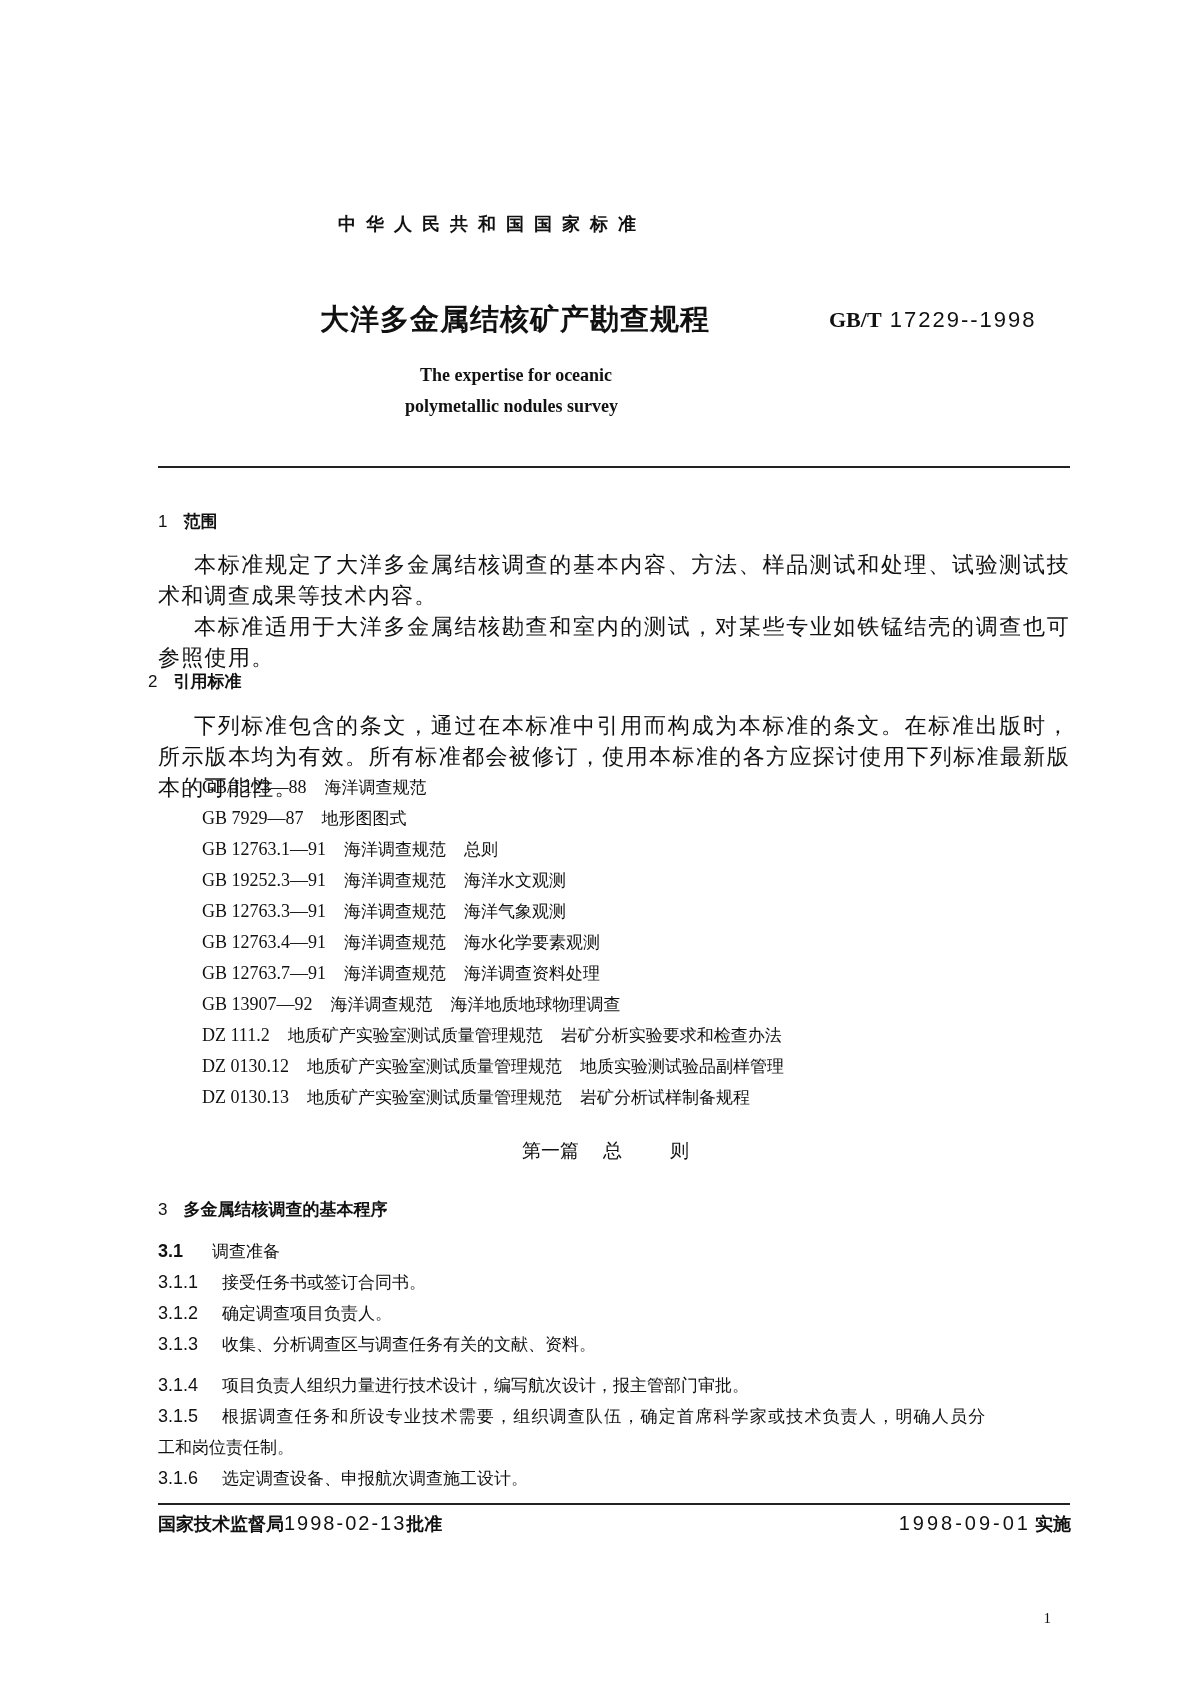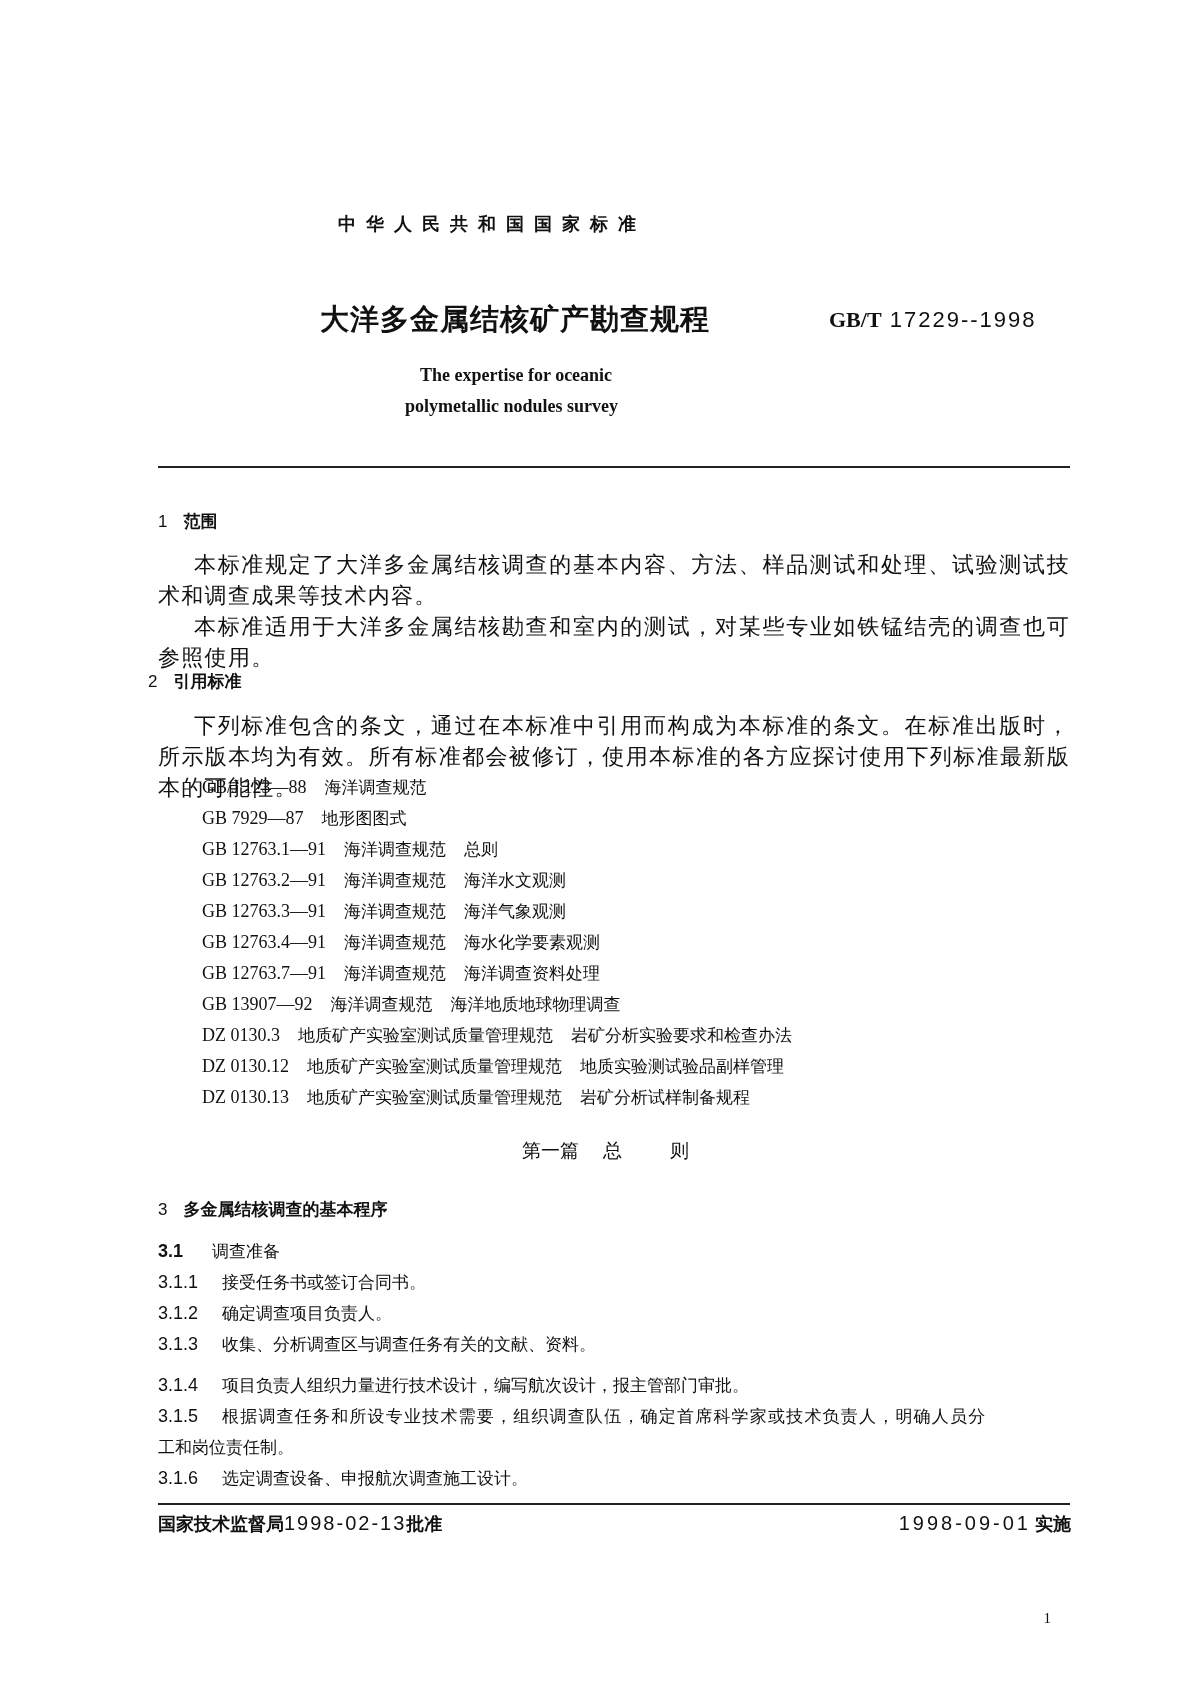--- a/index.html
+++ b/index.html
@@ -98,36 +98,36 @@
 <div class="ref" style="top:776px;">
   <span class="code">GB/J 123—88</span><span class="t1">海洋调查规范</span><span></span>
 </div>
 <div class="ref" style="top:807px;">
   <span class="code">GB 7929—87</span><span class="t1">地形图图式</span><span></span>
 </div>
 <div class="ref" style="top:838px;">
   <span class="code">GB 12763.1—91</span><span class="t1">海洋调查规范</span><span>总则</span>
 </div>
 <div class="ref" style="top:869px;">
-  <span class="code">GB 12763.2—91</span><span class="t1">海洋调查规范</span><span>海洋水文观测</span>
+  <span class="code">GB 19252.3—91</span><span class="t1">海洋调查规范</span><span>海洋水文观测</span>
 </div>
 <div class="ref" style="top:900px;">
   <span class="code">GB 12763.3—91</span><span class="t1">海洋调查规范</span><span>海洋气象观测</span>
 </div>
 <div class="ref" style="top:931px;">
   <span class="code">GB 12763.4—91</span><span class="t1">海洋调查规范</span><span>海水化学要素观测</span>
 </div>
 <div class="ref" style="top:962px;">
   <span class="code">GB 12763.7—91</span><span class="t1">海洋调查规范</span><span>海洋调查资料处理</span>
 </div>
 <div class="ref" style="top:993px;">
   <span class="code">GB 13907—92</span><span class="t1">海洋调查规范</span><span>海洋地质地球物理调查</span>
 </div>
 <div class="ref" style="top:1024px;">
-  <span class="code">DZ 0130.3</span><span class="t1">地质矿产实验室测试质量管理规范</span><span>岩矿分析实验要求和检查办法</span>
+  <span class="code">DZ 111.2</span><span class="t1">地质矿产实验室测试质量管理规范</span><span>岩矿分析实验要求和检查办法</span>
 </div>
 <div class="ref" style="top:1055px;">
   <span class="code">DZ 0130.12</span><span class="t1">地质矿产实验室测试质量管理规范</span><span>地质实验测试验品副样管理</span>
 </div>
 <div class="ref" style="top:1086px;">
   <span class="code">DZ 0130.13</span><span class="t1">地质矿产实验室测试质量管理规范</span><span>岩矿分析试样制备规程</span>
 </div>
 
 <div class="abs part-head">
   <span>第一篇</span><span style="margin-right:48px;">总</span><span>则</span>

